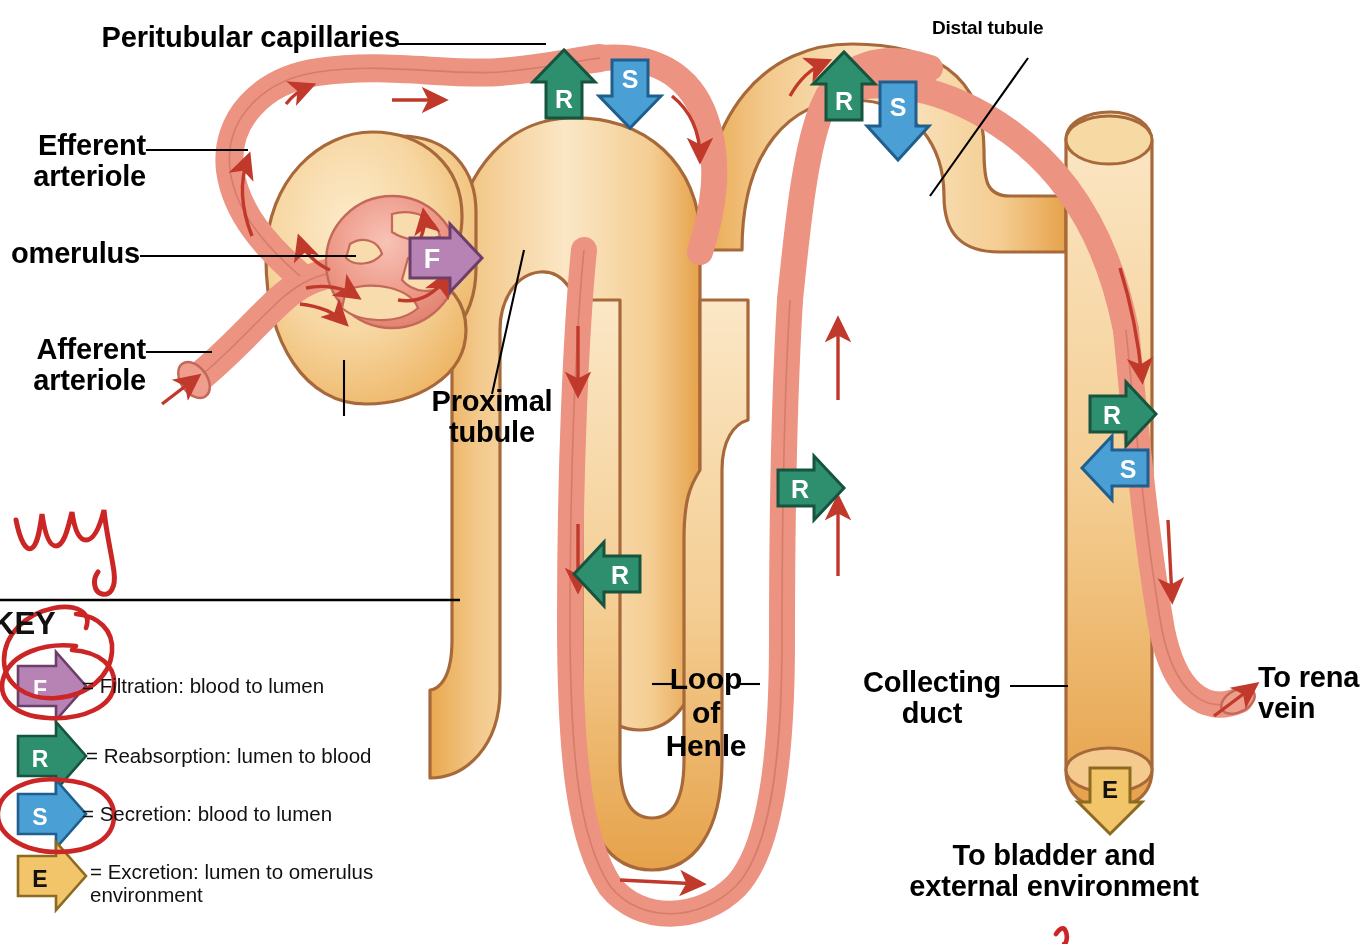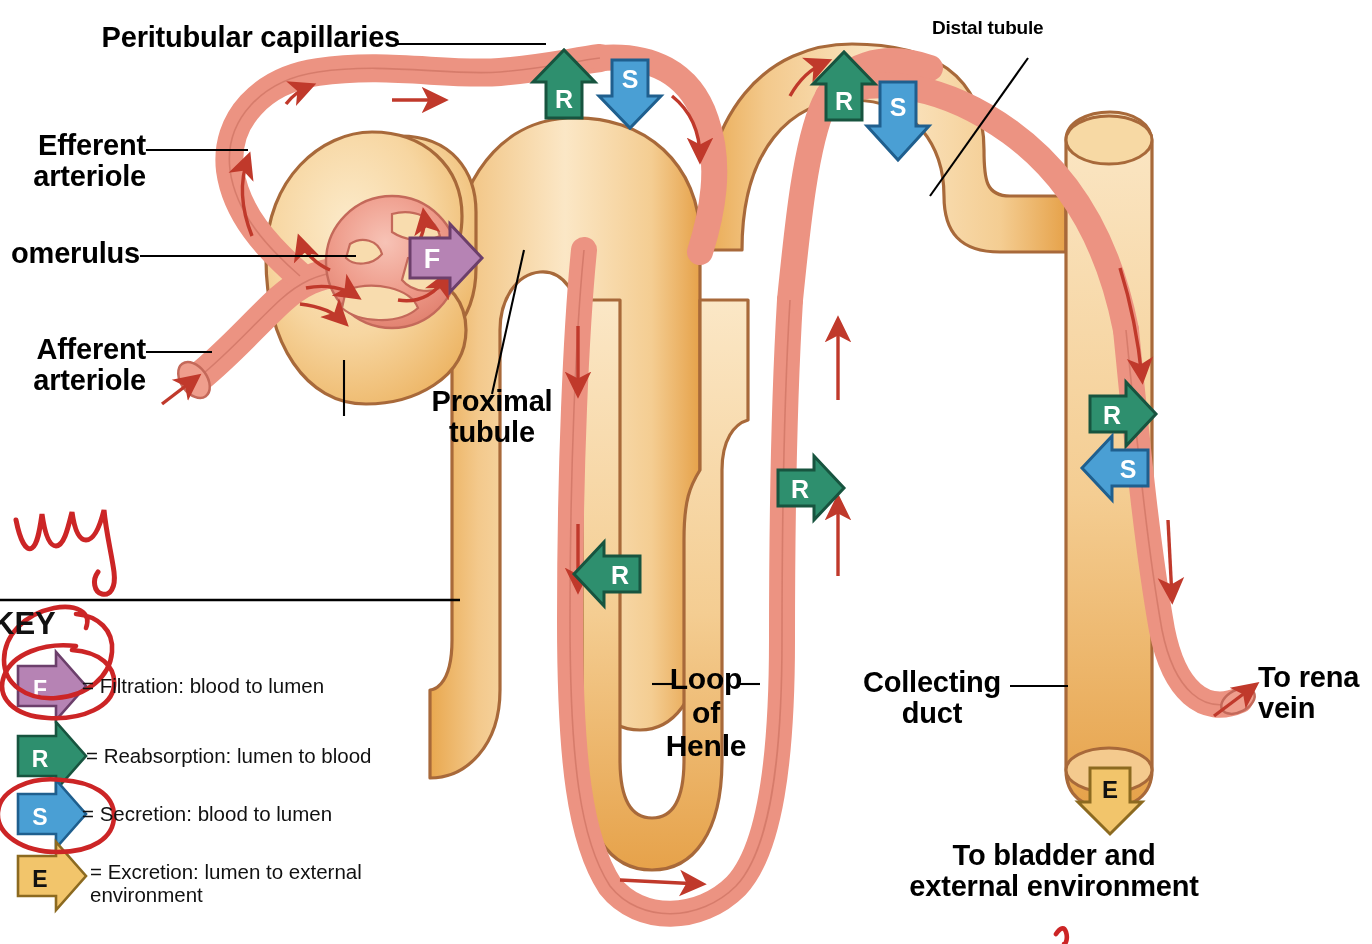--- a/index.html
+++ b/index.html
@@ -342,16 +342,16 @@
 vein</div>
 
   <div class="lbl c" style="left:844px; top:840px; width:420px; font-size:29px;">To bladder and
 external environment</div>
 
   <div class="key-title" style="left:-8px; top:606px;">KEY</div>
 
   <div class="key-txt" style="left:82px; top:674px;">= Filtration: blood to lumen</div>
   <div class="key-txt" style="left:86px; top:744px;">= Reabsorption: lumen to blood</div>
   <div class="key-txt" style="left:82px; top:802px;text-align:right;">= Secretion: blood to lumen</div>
-  <div class="key-txt" style="left:90px; top:860px; width:400px; white-space:pre-line;">= Excretion: lumen to external
+  <div class="key-txt" style="left:90px; top:860px; width:400px; white-space:pre-line;">= Excretion: lumen to omerulus
 environment</div>
 
 </div>
 
 </body></html>

